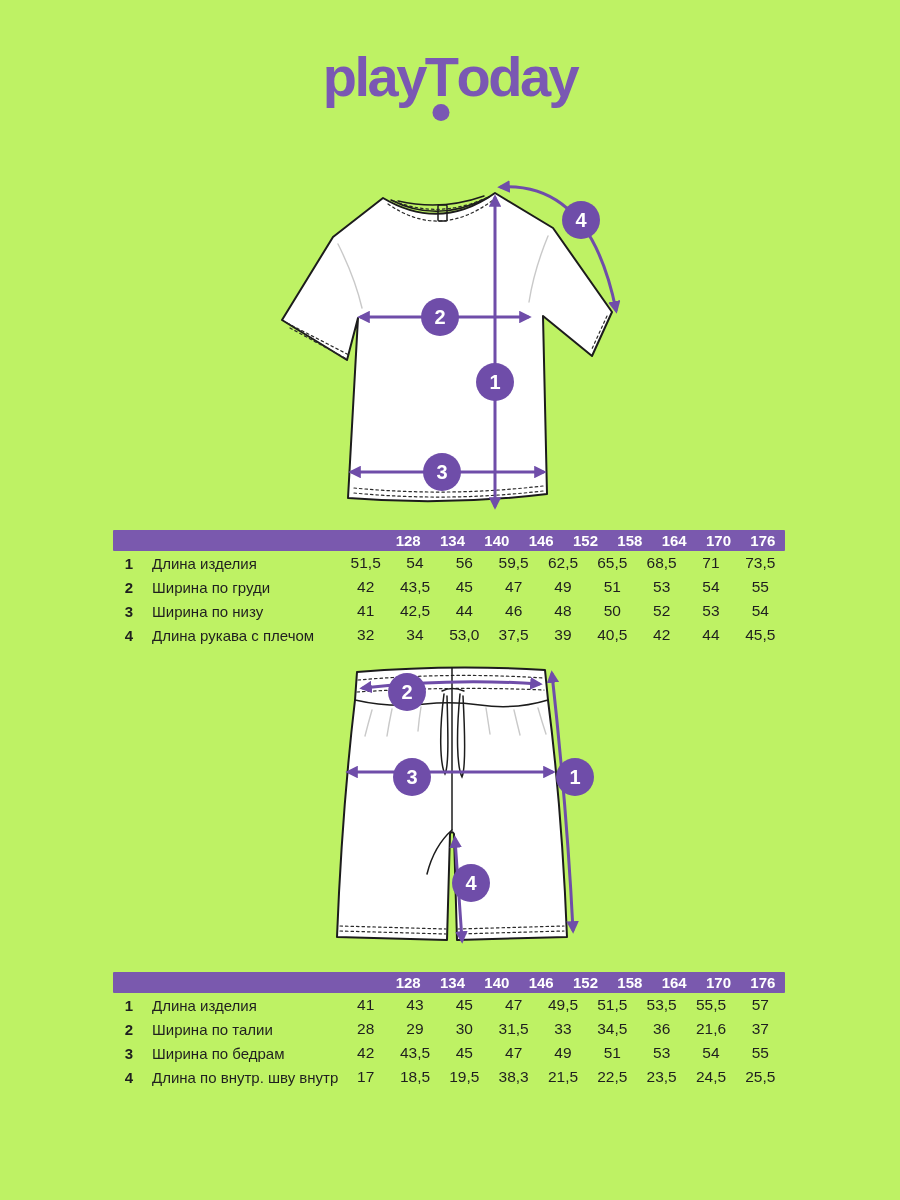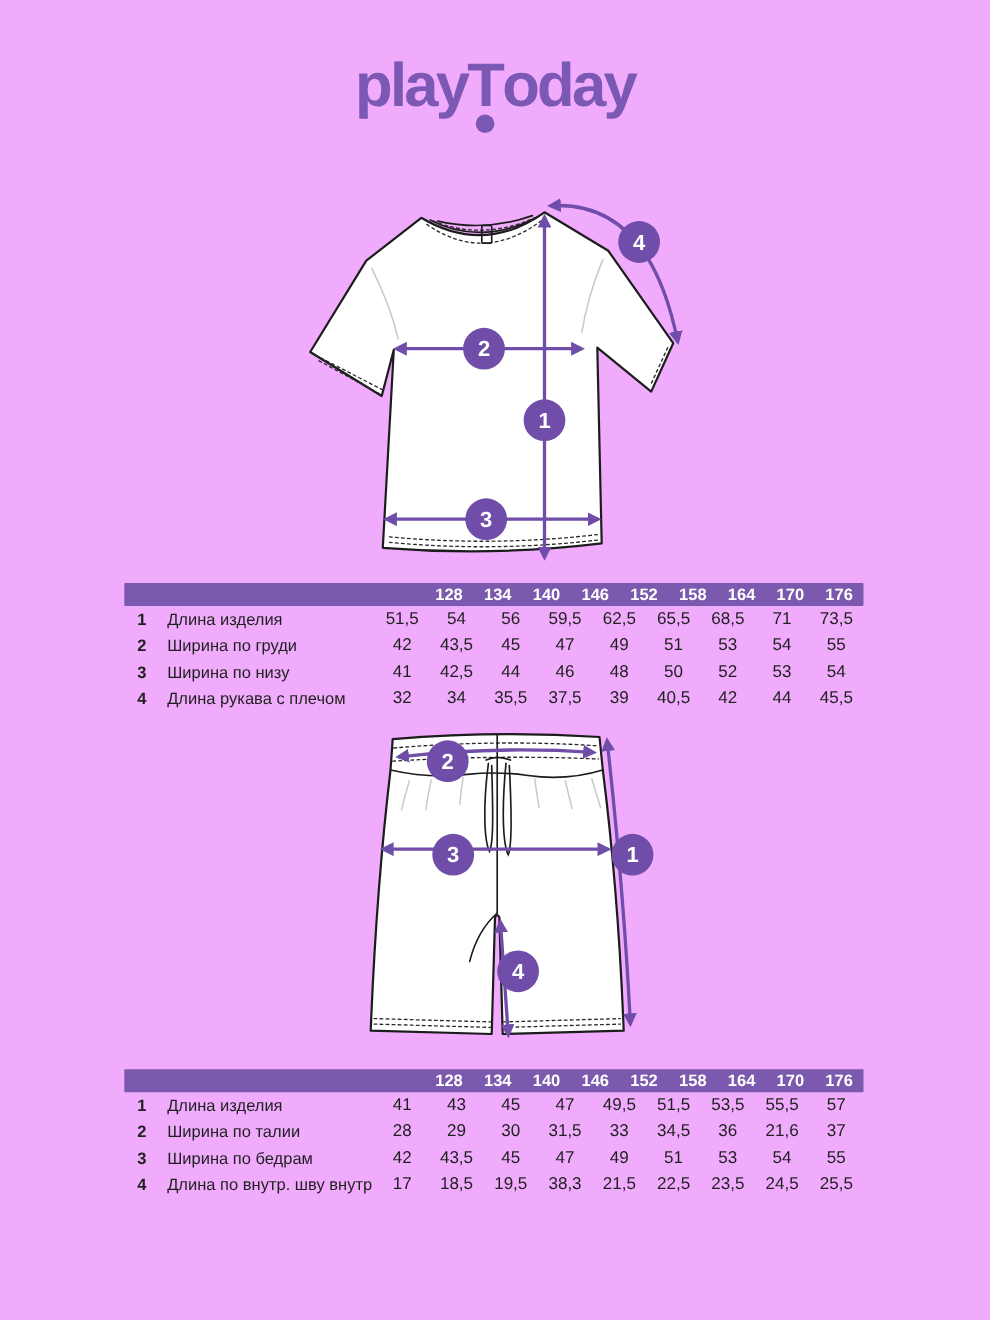--- a/index.html
+++ b/index.html
@@ -3,21 +3,21 @@
 <meta charset="utf-8">
 <style>
   :root{
     --header_purple:#7a59ae;
     --accent_purple:#6f4da9;
     --logo_purple:#7a58b3;
     --ink:#1c1c1c;
   }
   html,body{margin:0;padding:0;background:#fff;}
   .page{
-    position:relative;width:900px;height:1200px;background:#f0abfc;overflow:hidden;
+    position:relative;width:900px;height:1200px;background:#bef264;overflow:hidden;
     font-family:"Liberation Sans",sans-serif;color:#1f1f1f;
   }
   
   .logo{
     position:absolute;top:48px;left:0;right:0;text-align:center;
     font-size:56px;line-height:58px;font-weight:bold;letter-spacing:-2.5px;
     color:var(--logo_purple);
   }
   .logo-t{position:relative;display:inline-block;}
   .logo-dot{
@@ -151,21 +151,21 @@
         <div class="cval">50</div>
         <div class="cval">52</div>
         <div class="cval">53</div>
         <div class="cval">54</div>
       </div>
       <div class="trow">
         <div class="cnum">4</div>
         <div class="clabel">Длина рукава с плечом</div>
         <div class="cval">32</div>
         <div class="cval">34</div>
-        <div class="cval">35,5</div>
+        <div class="cval">53,0</div>
         <div class="cval">37,5</div>
         <div class="cval">39</div>
         <div class="cval">40,5</div>
         <div class="cval">42</div>
         <div class="cval">44</div>
         <div class="cval">45,5</div>
       </div>
     </div>
 
   <svg class="shorts-svg" width="270" height="290" viewBox="0 0 270 290">

